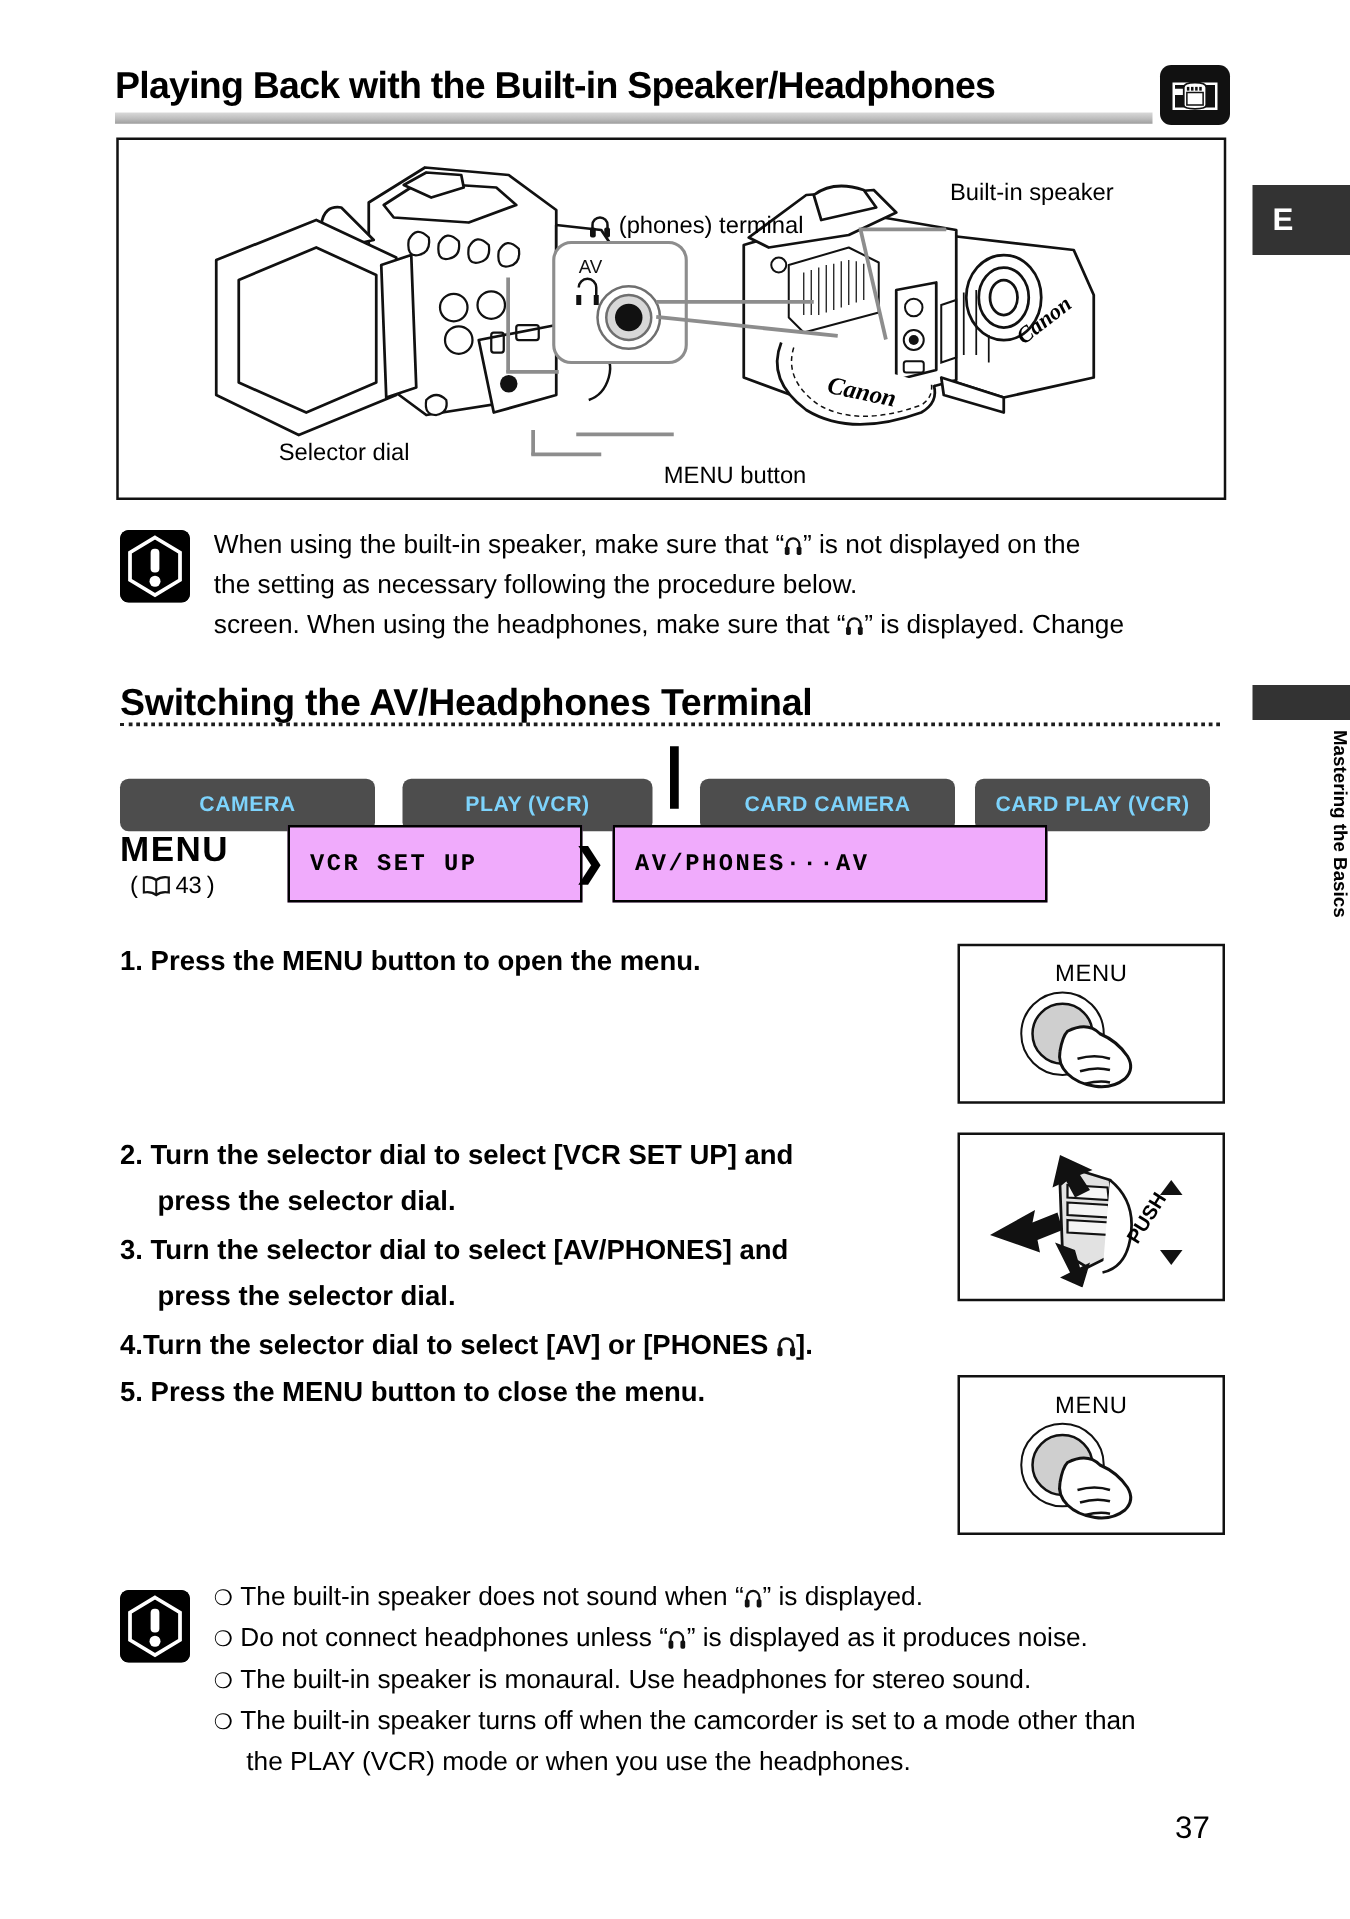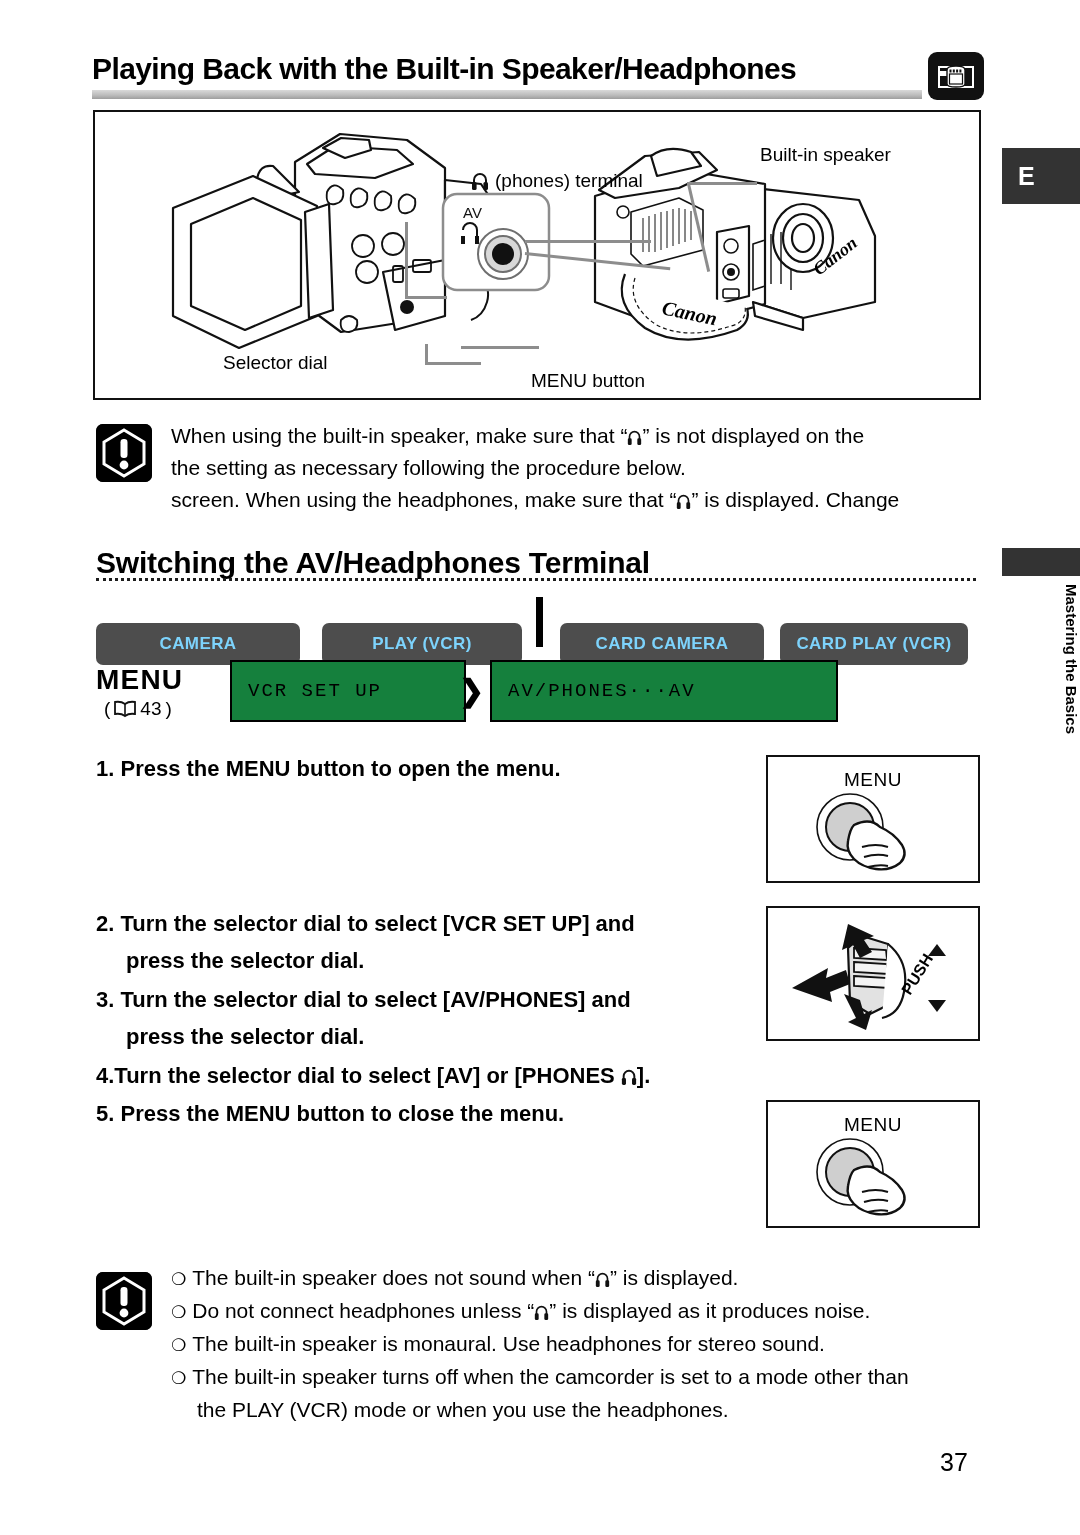--- a/index.html
+++ b/index.html
@@ -214,28 +214,28 @@
     font-size: 19px;
     display: flex;
     align-items: center;
     gap: 4px;
   }
   .lcd-box {
     position: absolute;
     top: 0;
     height: 62px;
     border: 2px solid #000;
-    background: #15803d;
+    background: #f0abfc;
     box-sizing: border-box;
     display: flex;
     align-items: center;
     padding-left: 16px;
     font-family: "Liberation Mono", monospace;
     font-size: 19px;
-    font-weight: normal;
+    font-weight: bold;
     letter-spacing: 2px;
   }
   #path-arrow {
     position: absolute;
     left: 363px;
     top: 16px;
     font-size: 30px;
     line-height: 30px;
     font-weight: bold;
   }

